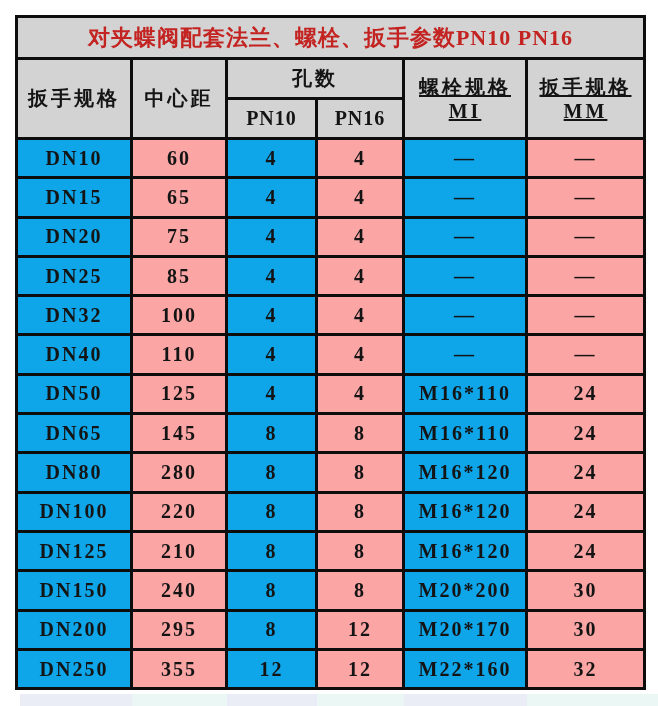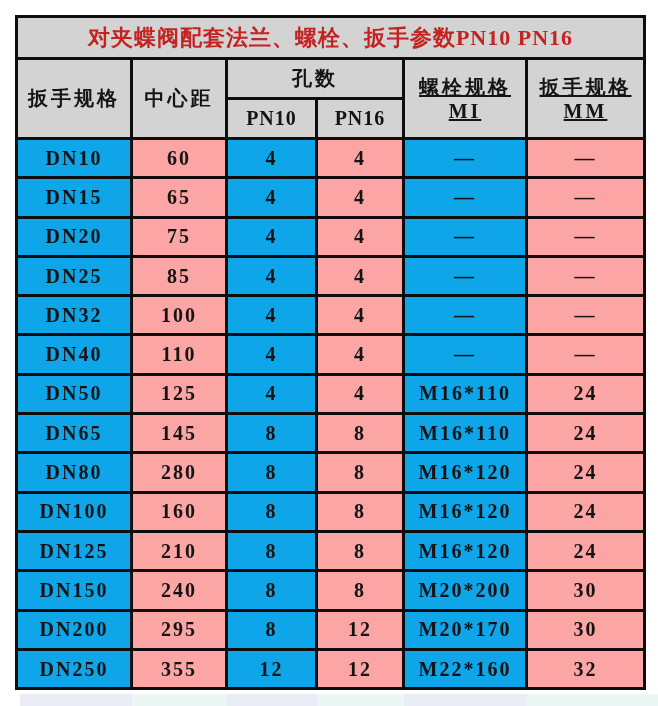--- a/index.html
+++ b/index.html
@@ -195,21 +195,21 @@
     <tr class="data-row">
       <td class="c-lav">DN80</td>
       <td class="c-mint">280</td>
       <td class="c-lav">8</td>
       <td class="c-mint">8</td>
       <td class="c-lav">M16*120</td>
       <td class="c-mint">24</td>
     </tr>
     <tr class="data-row">
       <td class="c-lav">DN100</td>
-      <td class="c-mint">160</td>
+      <td class="c-mint">220</td>
       <td class="c-lav">8</td>
       <td class="c-mint">8</td>
       <td class="c-lav">M16*120</td>
       <td class="c-mint">24</td>
     </tr>
     <tr class="data-row">
       <td class="c-lav">DN125</td>
       <td class="c-mint">210</td>
       <td class="c-lav">8</td>
       <td class="c-mint">8</td>

